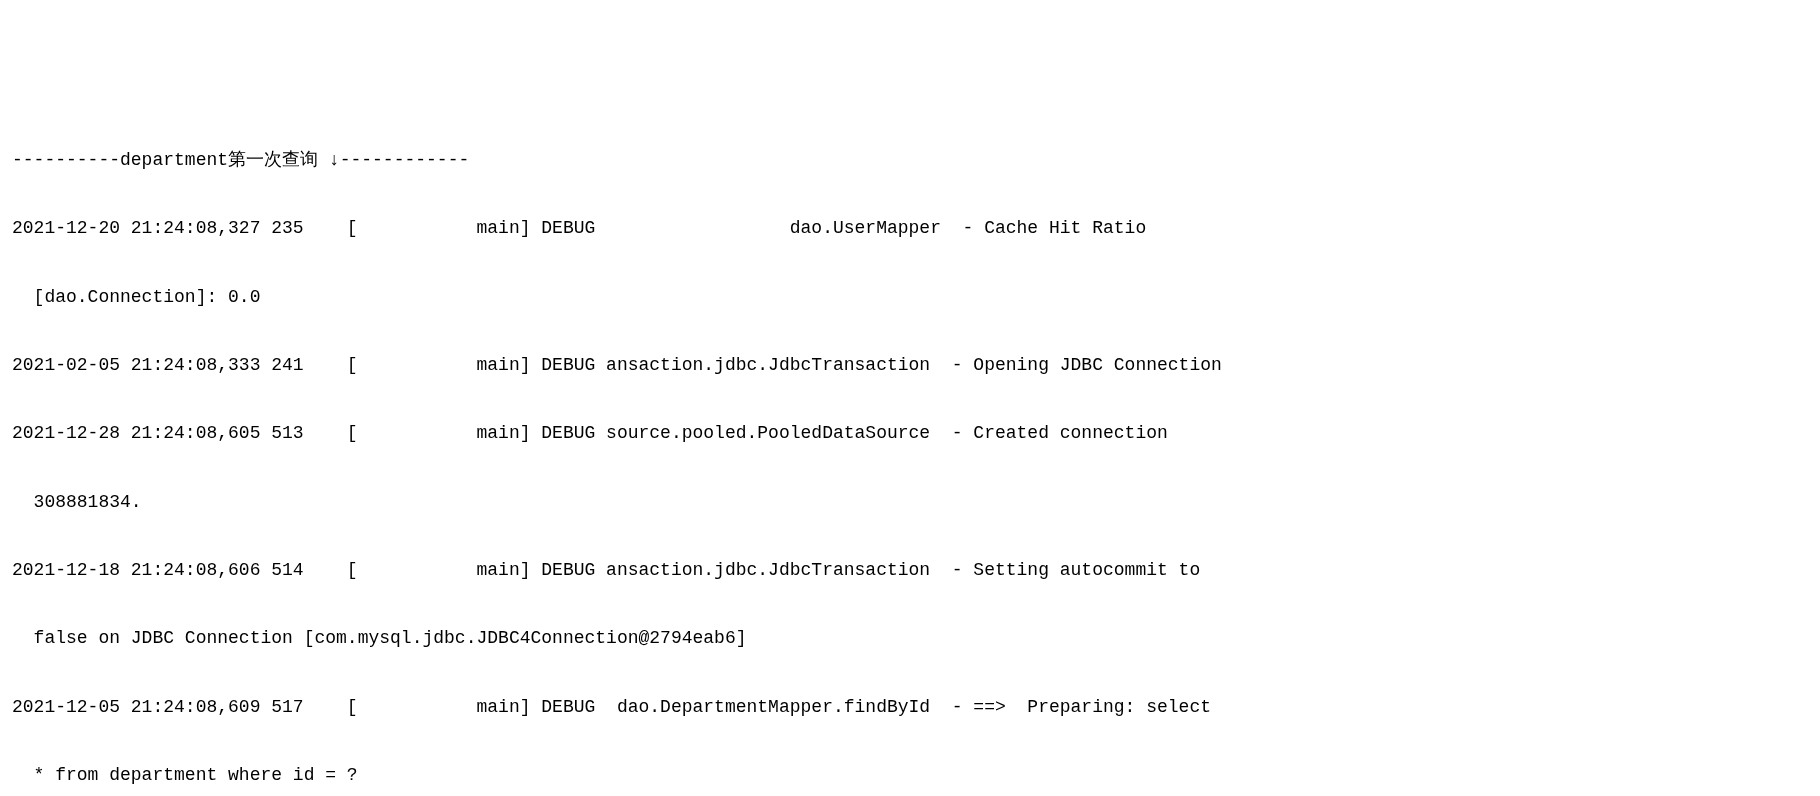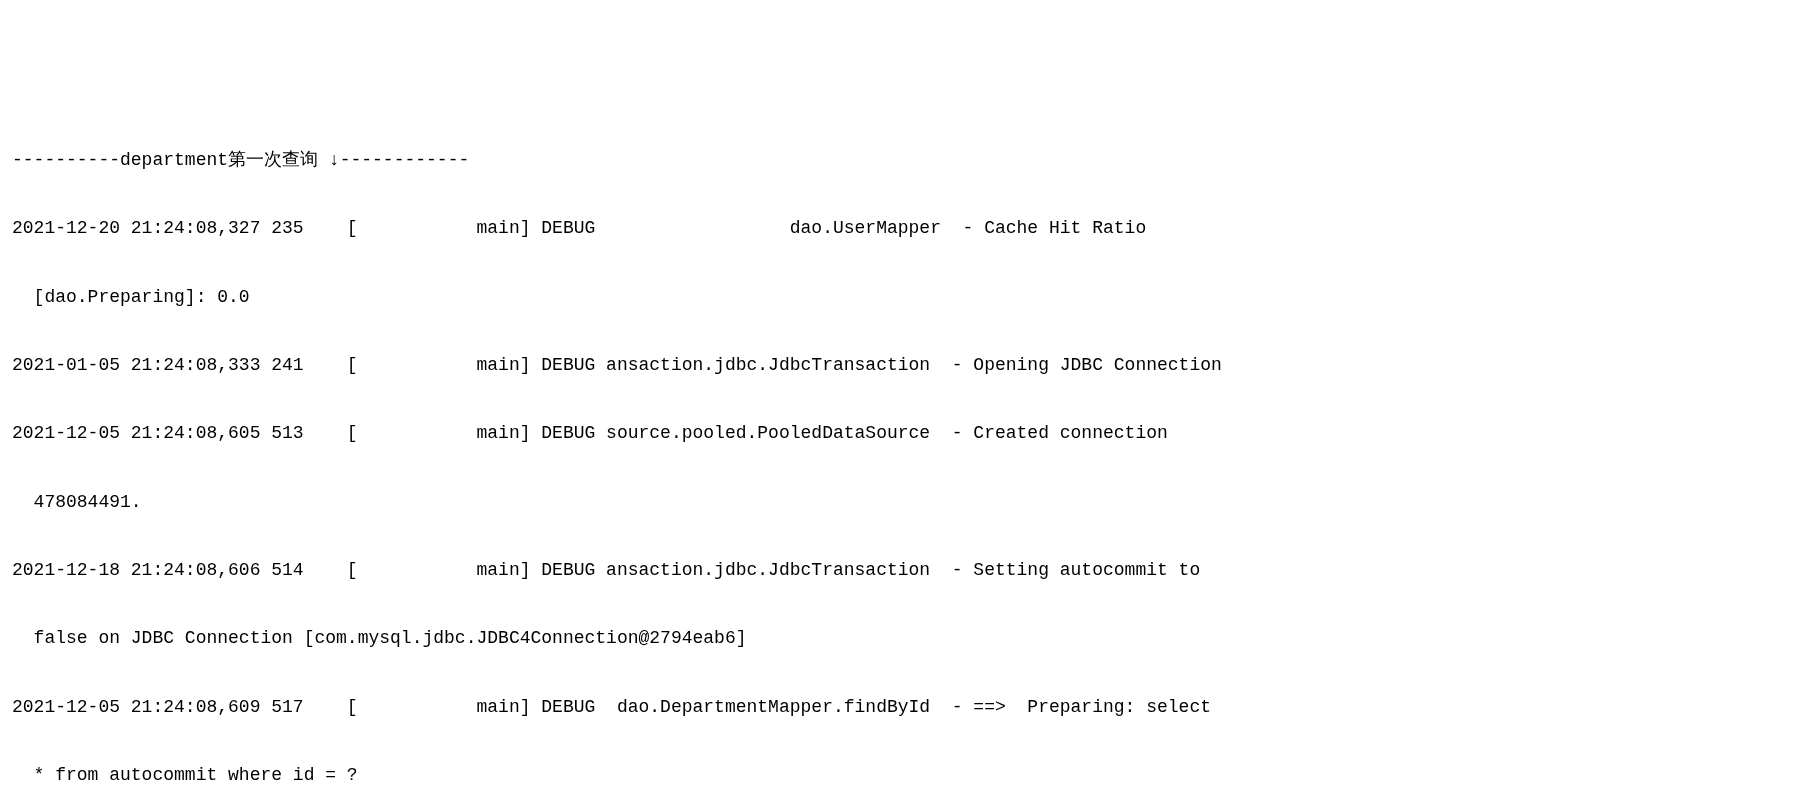--- a/index.html
+++ b/index.html
@@ -21,28 +21,28 @@
       display: block;
     }
   </style>
 </head>
 <body>
 
 
 
 <span class="log-line">----------department第一次查询 ↓------------</span>
 <span class="log-line">2021-12-20 21:24:08,327 235    [           main] DEBUG                  dao.UserMapper  - Cache Hit Ratio</span>
-<span class="log-line">  [dao.Preparing]: 0.0</span>
-<span class="log-line">2021-01-05 21:24:08,333 241    [           main] DEBUG ansaction.jdbc.JdbcTransaction  - Opening JDBC Connection</span>
-<span class="log-line">2021-12-05 21:24:08,605 513    [           main] DEBUG source.pooled.PooledDataSource  - Created connection</span>
-<span class="log-line">  478084491.</span>
+<span class="log-line">  [dao.Connection]: 0.0</span>
+<span class="log-line">2021-02-05 21:24:08,333 241    [           main] DEBUG ansaction.jdbc.JdbcTransaction  - Opening JDBC Connection</span>
+<span class="log-line">2021-12-28 21:24:08,605 513    [           main] DEBUG source.pooled.PooledDataSource  - Created connection</span>
+<span class="log-line">  308881834.</span>
 <span class="log-line">2021-12-18 21:24:08,606 514    [           main] DEBUG ansaction.jdbc.JdbcTransaction  - Setting autocommit to</span>
 <span class="log-line">  false on JDBC Connection [com.mysql.jdbc.JDBC4Connection@2794eab6]</span>
 <span class="log-line">2021-12-05 21:24:08,609 517    [           main] DEBUG  dao.DepartmentMapper.findById  - ==&gt;  Preparing: select</span>
-<span class="log-line">  * from autocommit where id = ?</span>
+<span class="log-line">  * from department where id = ?</span>
 
 
 
 
 
 
 
 
 
 

